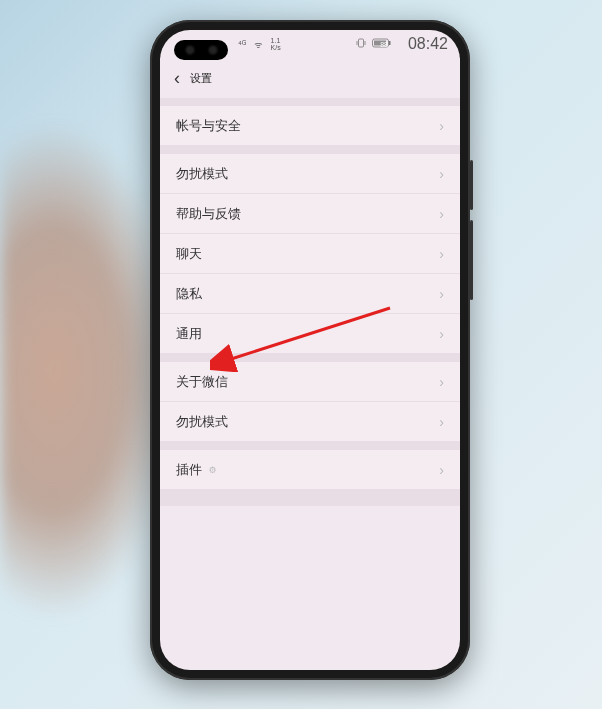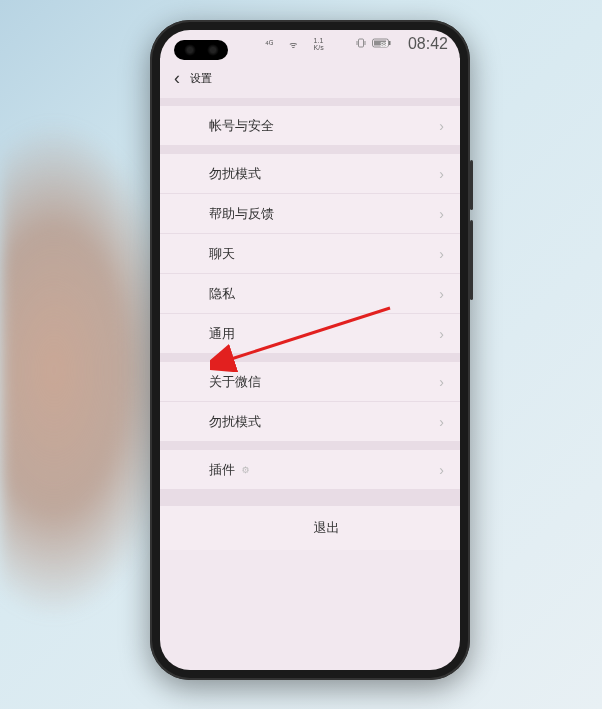--- a/index.html
+++ b/index.html
@@ -59,24 +59,23 @@
     justify-content: flex-end;
     padding: 0 12px 0 80px;
     font-size: 9px;
     color: #555;
     gap: 6px;
   }
   .statusbar .left-icons {
     position: absolute;
     left: 78px;
     display: flex;
-    gap: 16px;
+    gap: 8px;
     align-items: center;
     font-size: 9px;
-    margin-left: 27px;
   }
   .statusbar .speed { font-size: 7px; line-height: 1; }
   .header {
     height: 40px;
     display: flex;
     align-items: center;
     padding: 0 14px;
     background: #f2e8ef;
   }
   .back-chevron {
@@ -99,21 +98,20 @@
     align-items: center;
     justify-content: space-between;
     padding: 0 16px;
     border-bottom: 1px solid #e8dce5;
     position: relative;
   }
   .row:last-child { border-bottom: none; }
   .row-label {
     font-size: 13px;
     color: #333;
-    margin-left: 33px;
   }
   .row-chevron {
     color: #bbb;
     font-size: 14px;
   }
   .row.center {
     justify-content: center;
     height: 44px;
   }
   .row.center .row-label { color: #333; }
@@ -229,23 +227,20 @@
         <span>
           <span class="row-label">插件</span>
           <span class="plugin-gear">⚙</span>
         </span>
         <span class="row-chevron">›</span>
       </div>
 
       <div class="group-gap"></div>
 
       <div class="group-gap"></div>
-      <div class="row center">
-        <span class="row-label">退出</span>
-      </div>
 
     </div>
 
     <svg class="arrow-overlay" style="left:50px; top:272px;" width="190" height="70" viewBox="0 0 190 70">
       <defs>
         <marker id="ahead" markerWidth="12" markerHeight="10" refX="2" refY="5" orient="auto">
           <polygon points="0,0 12,5 0,10" fill="#e2201f"></polygon>
         </marker>
       </defs>
       <line x1="180" y1="6" x2="18" y2="58" stroke="#e2201f" stroke-width="3" marker-end="url(#ahead)"></line>

